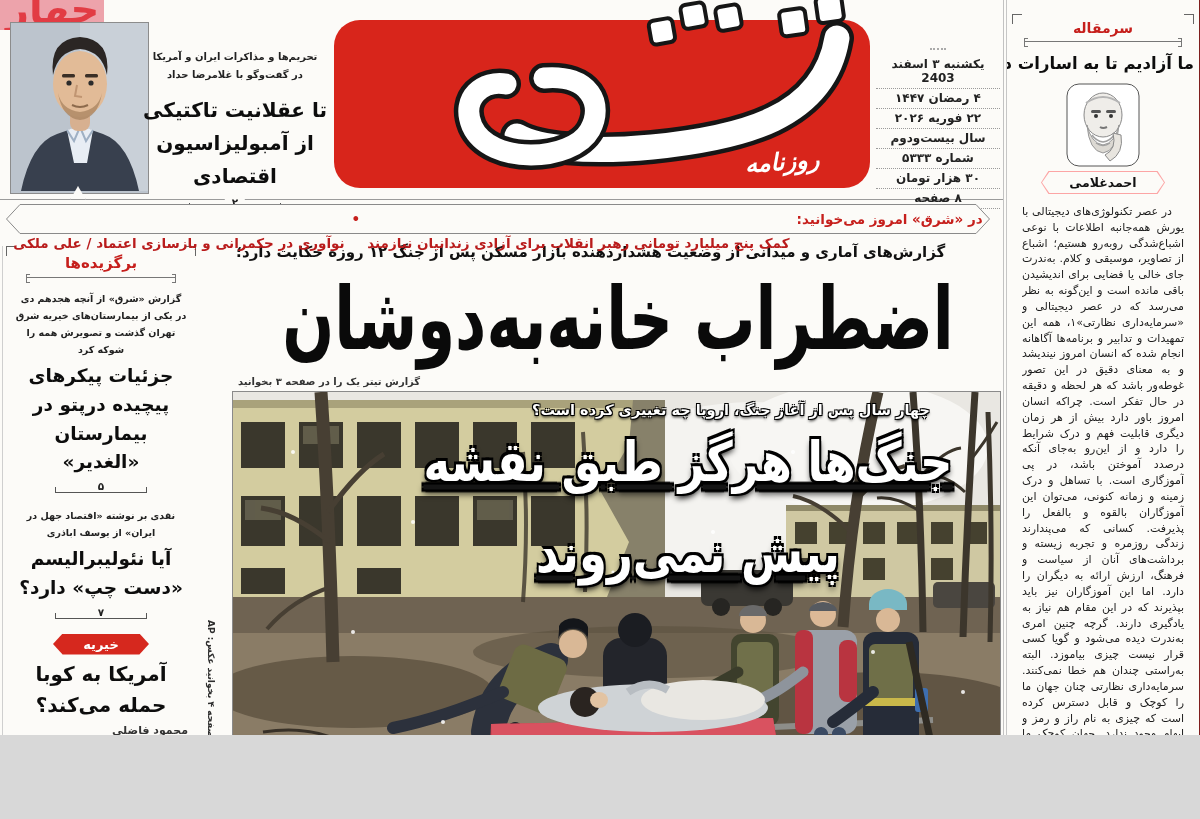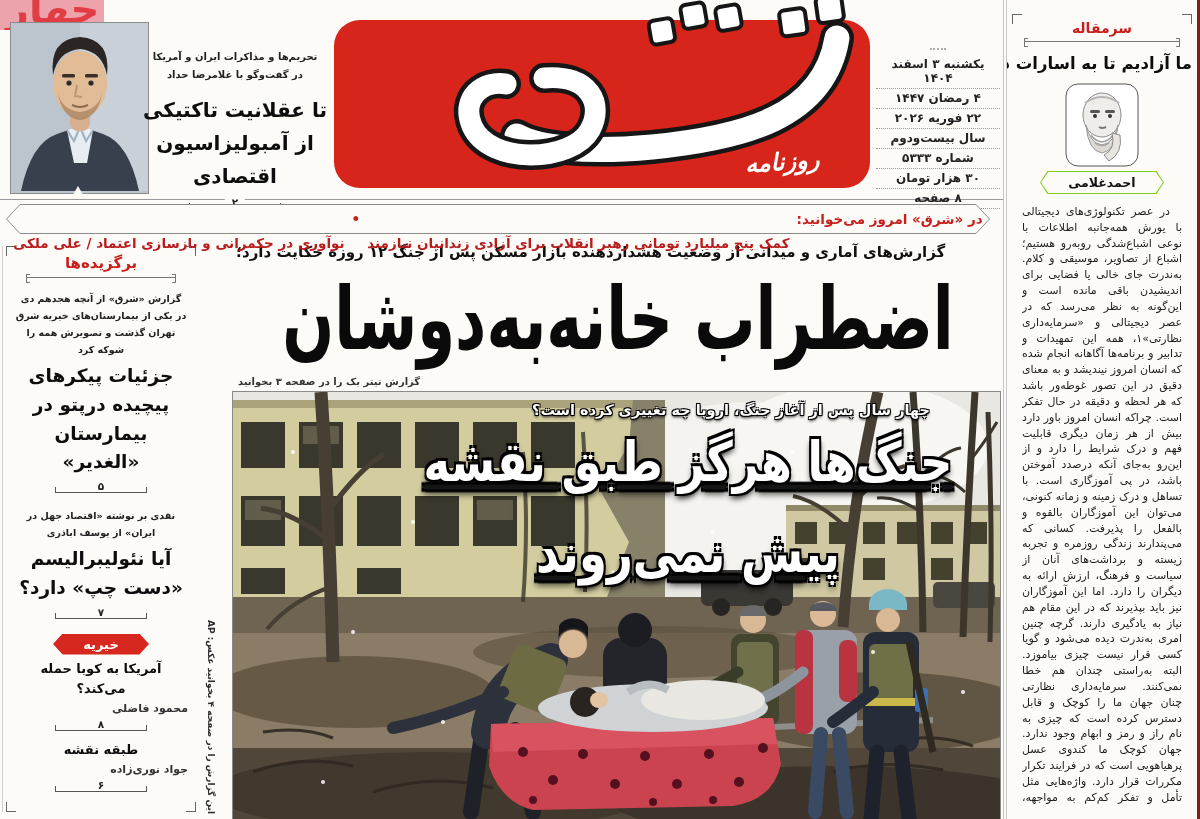--- a/index.html
+++ b/index.html
@@ -1,16 +1,16 @@
 <!DOCTYPE html>
 <html lang="fa" dir="rtl"><head>
 <meta charset="utf-8">
 <style>
   html,body{margin:0;padding:0;background:#d8d8d8;}
-  .page{position:relative;width:1200px;height:819px;background:#fcfbf8;overflow:hidden;
+  .page{position:relative;width:1200px;height:735px;background:#fcfbf8;overflow:hidden;
         font-family:"DejaVu Sans",sans-serif;direction:rtl;color:#151515;}
   
   .h-rule{position:absolute;left:0;top:199px;width:1004px;border-top:1px solid #9b9b9b;}
   .v-divider{position:absolute;left:1003px;top:0;height:819px;border-left:1px solid #c2c2c2;}
   .left-edge{position:absolute;left:2px;top:246px;height:566px;border-left:1px solid #cfcfcf;}
 
   
   .pink-banner{position:absolute;left:0;top:0;width:104px;height:30px;background:#eda3ab;overflow:hidden;}
   .pink-banner .big{position:absolute;top:-14px;left:6px;font-size:40px;font-weight:bold;color:#e23c44;letter-spacing:4px;}
   .guest-photo{position:absolute;left:10px;top:22px;width:137px;height:170px;border:1px solid #8c8c8c;background:#bcc4cd;}
@@ -74,34 +74,34 @@
   
   .sidebar{position:absolute;left:6px;top:246px;width:190px;height:566px;padding:4px 8px;box-sizing:border-box;overflow:hidden;}
   .corner{position:absolute;width:9px;height:9px;}
   .c-tl{left:0;top:0;border-left:1px solid #666;border-top:1px solid #666;}
   .c-tr{right:0;top:0;border-right:1px solid #666;border-top:1px solid #666;}
   .c-bl{left:0;bottom:0;border-left:1px solid #666;border-bottom:1px solid #666;}
   .c-br{right:0;bottom:0;border-right:1px solid #666;border-bottom:1px solid #666;}
   .sb-header{margin-top:4px;text-align:center;font-size:15px;font-weight:bold;color:#c61f1c;letter-spacing:1px;}
   .sb-kicker{margin-top:9px;font-size:9.5px;font-weight:bold;line-height:1.8;text-align:center;color:#222;}
   .sb-title{margin-top:4px;font-size:18.5px;font-weight:bold;line-height:1.55;text-align:center;color:#0d0d0d;}
-  .sb-title.sm{font-size:13px;}
+  .sb-title.sm{font-size:20px;}
   .sb-author{margin-top:3px;font-size:11px;font-weight:bold;text-align:right;color:#333;}
   .negah{width:96px;margin:10px auto 2px;background:#d6281e;color:#fff;text-align:center;
          font-weight:bold;font-size:13px;padding:3px 0;
          clip-path:polygon(10% 0,90% 0,100% 50%,90% 100%,10% 100%,0 50%);}
 
   
   .editorial{position:absolute;left:1006px;top:0;width:194px;height:819px;box-sizing:border-box;
-             border-left:1px solid #c6c6c6;border-right:3px solid #7f1d1d;background:#fcfbf8;overflow:hidden;}
+             border-left:1px solid #c6c6c6;border-right:1px solid #7f1d1d;background:#fcfbf8;overflow:hidden;}
   .ed-frame{position:relative;margin:14px 5px 0;padding-top:6px;}
   .ed-label{text-align:center;font-size:14px;font-weight:bold;color:#c61f1c;}
   .ed-title{margin-top:9px;text-align:center;font-size:16.5px;font-weight:bold;color:#0d0d0d;white-space:nowrap;}
   .ed-portrait{width:74px;height:84px;margin:10px auto 0;}
-  .badge-outer{width:122px;margin:4px auto 0;background:#84cc16;padding:1px;
+  .badge-outer{width:122px;margin:4px auto 0;background:#fca5a5;padding:1px;
                clip-path:polygon(6% 0,94% 0,100% 50%,94% 100%,6% 100%,0 50%);}
   .badge-inner{background:#fcfbf8;text-align:center;font-size:12.5px;font-weight:bold;padding:3px 0;
                clip-path:polygon(6% 0,94% 0,100% 50%,94% 100%,6% 100%,0 50%);color:#111;}
   .ed-body{margin:10px 10px 0;font-size:11px;line-height:1.44;text-align:justify;color:#1c1c1c;
            text-align-last:right;height:600px;overflow:hidden;}
   .ed-body p{margin:0;text-indent:12px;}
 </style>
 </head>
 <body>
 
@@ -171,21 +171,21 @@
         <rect x="384" y="12" width="24" height="24" rx="5" fill="#fff" stroke="#161616" stroke-width="4"></rect>
       </g>
       <text x="450" y="178" font-family="DejaVu Sans, sans-serif" font-size="27" font-weight="bold" fill="#ffffff" text-anchor="middle" font-style="italic"></text>
     </svg>
     <div style="position:absolute;left:370px;top:148px;width:160px;text-align:center;color:#fff;
                 font-size:24px;font-weight:bold;font-style:italic;transform:rotate(-4deg);">روزنامه</div>
   </div>
 
   <div class="dates">
     <div class="tick"></div>
-    <div class="row">یکشنبه ۳ اسفند ۱۴۰۴</div>
+    <div class="row">یکشنبه ۳ اسفند 2403</div>
     <div class="row">۴ رمضان ۱۴۴۷</div>
     <div class="row">۲۲ فوریه ۲۰۲۶</div>
     <div class="row">سال بیست‌ودوم</div>
     <div class="row">شماره ۵۳۳۳</div>
     <div class="row">۳۰ هزار تومان</div>
     <div class="row">۸ صفحه</div>
     <div class="tick"></div>
   </div>
 
   <div class="strip">

